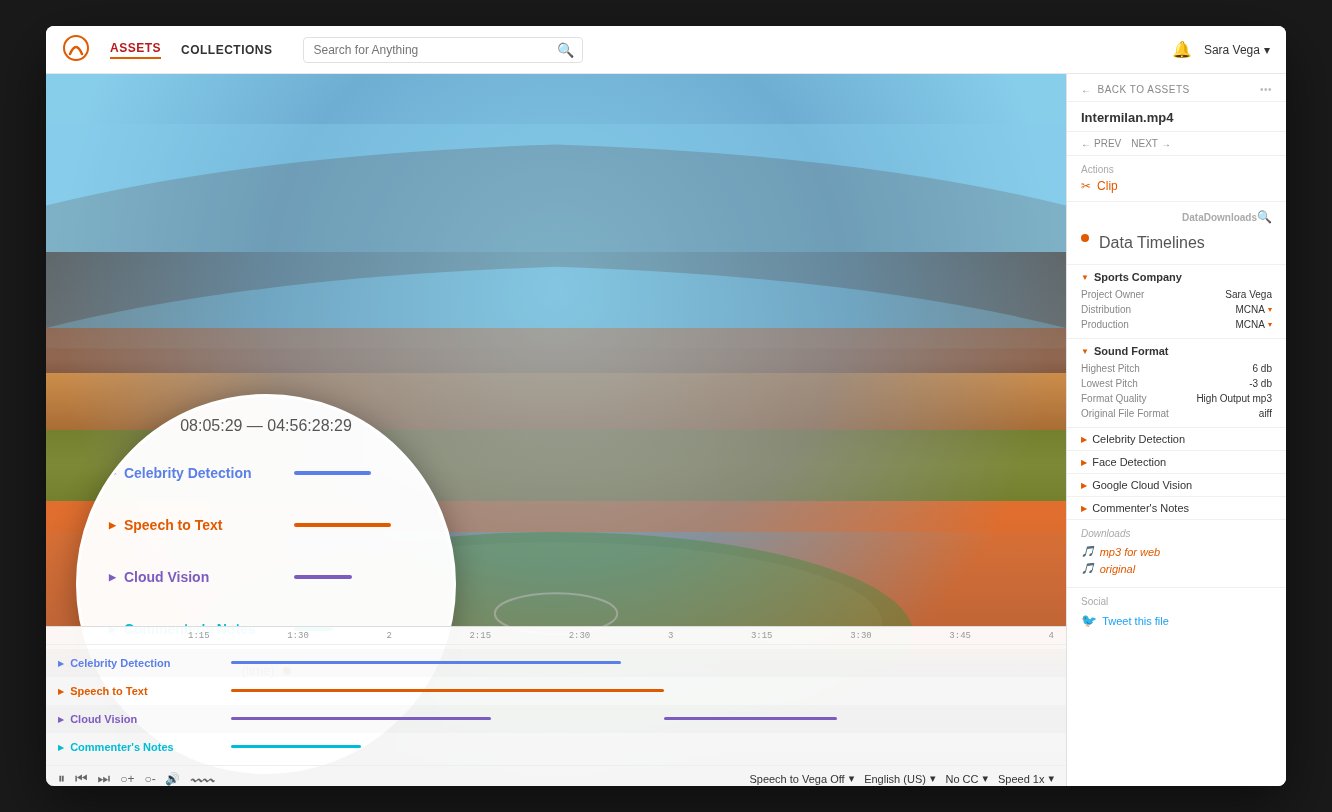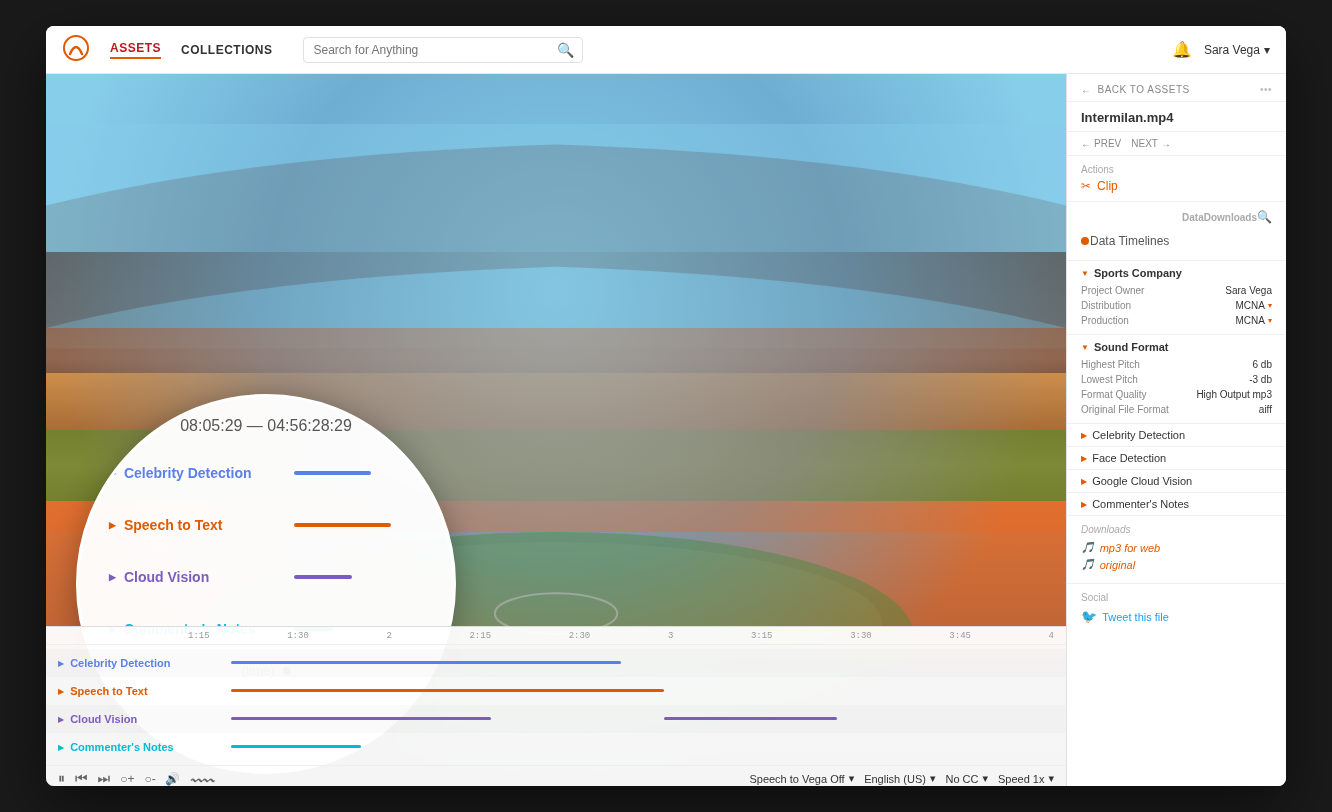--- a/index.html
+++ b/index.html
@@ -357,24 +357,24 @@
       font-size: 10px;
       color: #aaa;
     }
     .panel-collapse-btn {
       font-size: 10px;
       color: #aaa;
       cursor: pointer;
     }
     .panel-data-timelines {
       display: flex;
-      align-items: center;
-      gap: 1px;
+      align-items: flex-start;
+      gap: 10px;
       padding: 4px 0;
-      font-size: 12px;
+      font-size: 16px;
       color: #555;
     }
     .dot-red { width: 8px; height: 8px; background: #e05a00; border-radius: 50%; }
     .panel-category {
       padding: 6px 14px;
       border-bottom: 1px solid #f0f0f0;
     }
     .panel-category-header {
       display: flex;
       align-items: center;

